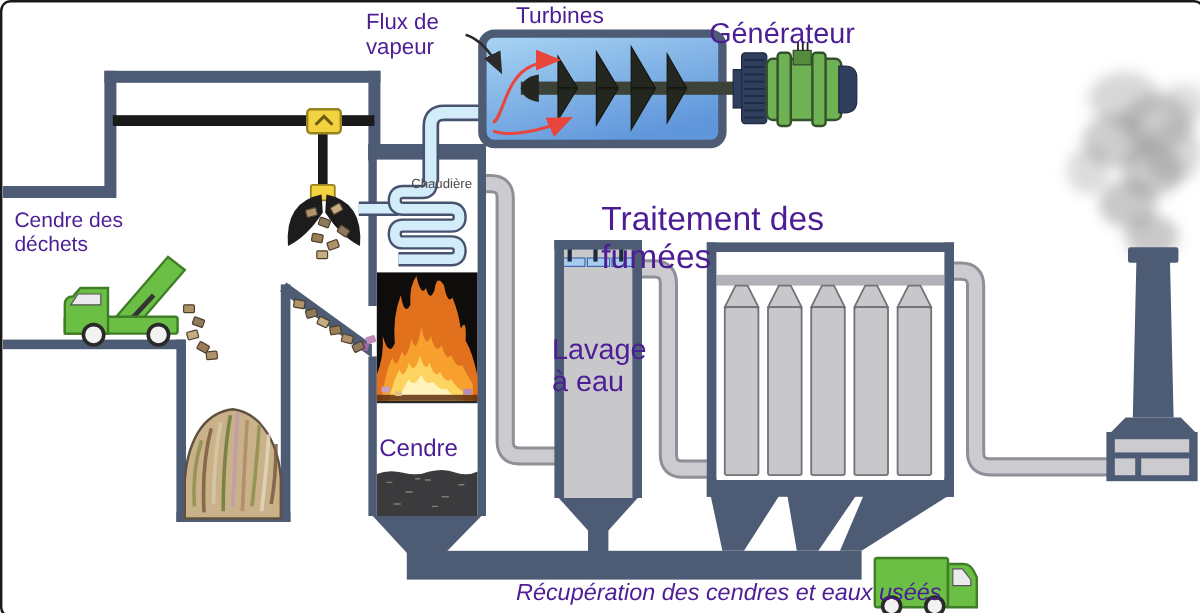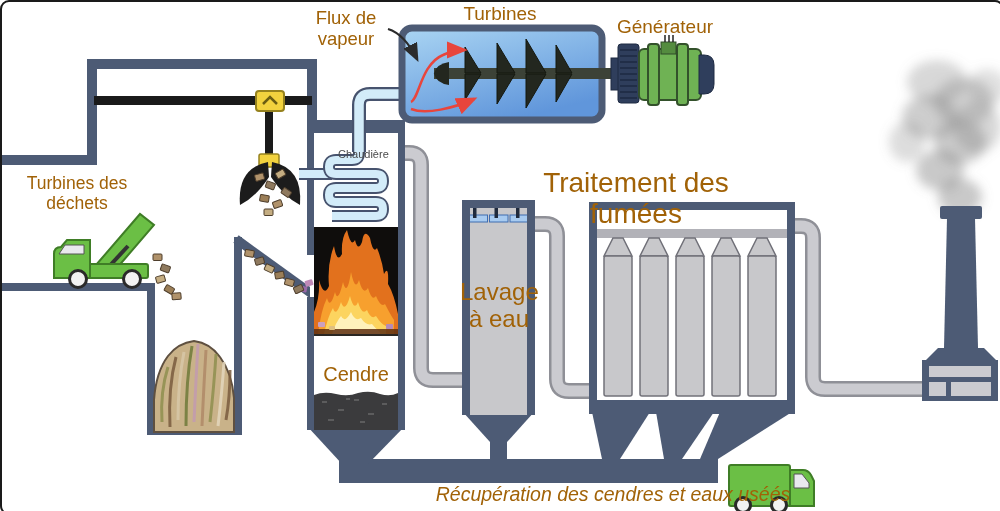--- a/index.html
+++ b/index.html
@@ -2,26 +2,26 @@
 <html><head>
 <meta charset="utf-8">
 <style>
   html,body{margin:0;padding:0;background:#fff;}
   .stage{
     position:relative;width:1000px;height:511px;background:#ffffff;
     border:2.5px solid #1a1a1a;border-radius:9px;overflow:hidden;
     font-family:"Liberation Sans", sans-serif;color:#222;
   }
   .stage svg{position:absolute;left:0;top:0;}
-  .lbl{position:absolute;white-space:pre-line;text-align:center;line-height:1.12;color:#a16207;}
+  .lbl{position:absolute;white-space:pre-line;line-height:1.12;color:#4c1d95;}
   .lbl-arrival{left:10px;top:172px;width:130px;font-size:17.5px;}
   .lbl-steam{left:303px;top:6px;width:82px;font-size:18.5px;}
   .lbl-turbines{left:428px;top:1px;width:140px;font-size:19px;}
-  .lbl-generator{left:589px;top:14px;width:148px;font-size:19px;}
-  .lbl-boiler{left:336px;top:146px;width:60px;font-size:11px;color:#4a4a4a;text-align:left;}
+  .lbl-generator{left:589px;top:14px;width:148px;font-size:24px;}
+  .lbl-boiler{left:336px;top:146px;width:60px;font-size:11px;color:#4a4a4a;text-align:center;}
   .lbl-treatment{left:499px;top:165px;width:270px;font-size:28px;}
   .lbl-filtration{left:618px;top:205px;width:144px;font-size:17.5px;}
   .lbl-wash{left:458px;top:277px;width:78px;font-size:24px;}
   .lbl-ash{left:314px;top:361px;width:80px;font-size:20px;}
   .lbl-recovery{left:428px;top:482px;width:366px;font-size:19.5px;font-style:italic;}
 </style>
 </head>
 <body>
 
 <div class="stage">
@@ -266,21 +266,21 @@
     <rect x="727" y="463" width="61" height="41" rx="2" fill="#6bbf45" stroke="#3f7d26" stroke-width="2"></rect>
     <path d="M788,504 V468 H801 Q806,468 809,473 L812,479 V504 Z" fill="#6bbf45" stroke="#3f7d26" stroke-width="2"></path>
     <path d="M792,472 H800 L807,481 V486 H792 Z" fill="#e9e9ee" stroke="#555" stroke-width="1"></path>
     <circle cx="741" cy="503" r="7.5" fill="#f2f2f2" stroke="#2a2a2a" stroke-width="3"></circle>
     <circle cx="777" cy="503" r="7.5" fill="#f2f2f2" stroke="#2a2a2a" stroke-width="3"></circle>
   </g>
 
   <path d="M386,27 C399,31 408,43 415,57" fill="none" stroke="#2b2b2b" stroke-width="2.2" marker-end="url(#aBlk)"></path>
 </svg>
 
-<div class="lbl lbl-arrival">Turbines des
+<div class="lbl lbl-arrival">Cendre des
 déchets</div>
 <div class="lbl lbl-steam">Flux de
 vapeur</div>
 <div class="lbl lbl-turbines">Turbines</div>
 <div class="lbl lbl-generator">Générateur</div>
 <div class="lbl lbl-boiler">Chaudière</div>
 <div class="lbl lbl-treatment">Traitement des fumées</div>
 <div class="lbl lbl-wash">Lavage
 à eau</div>
 <div class="lbl lbl-ash">Cendre</div>

